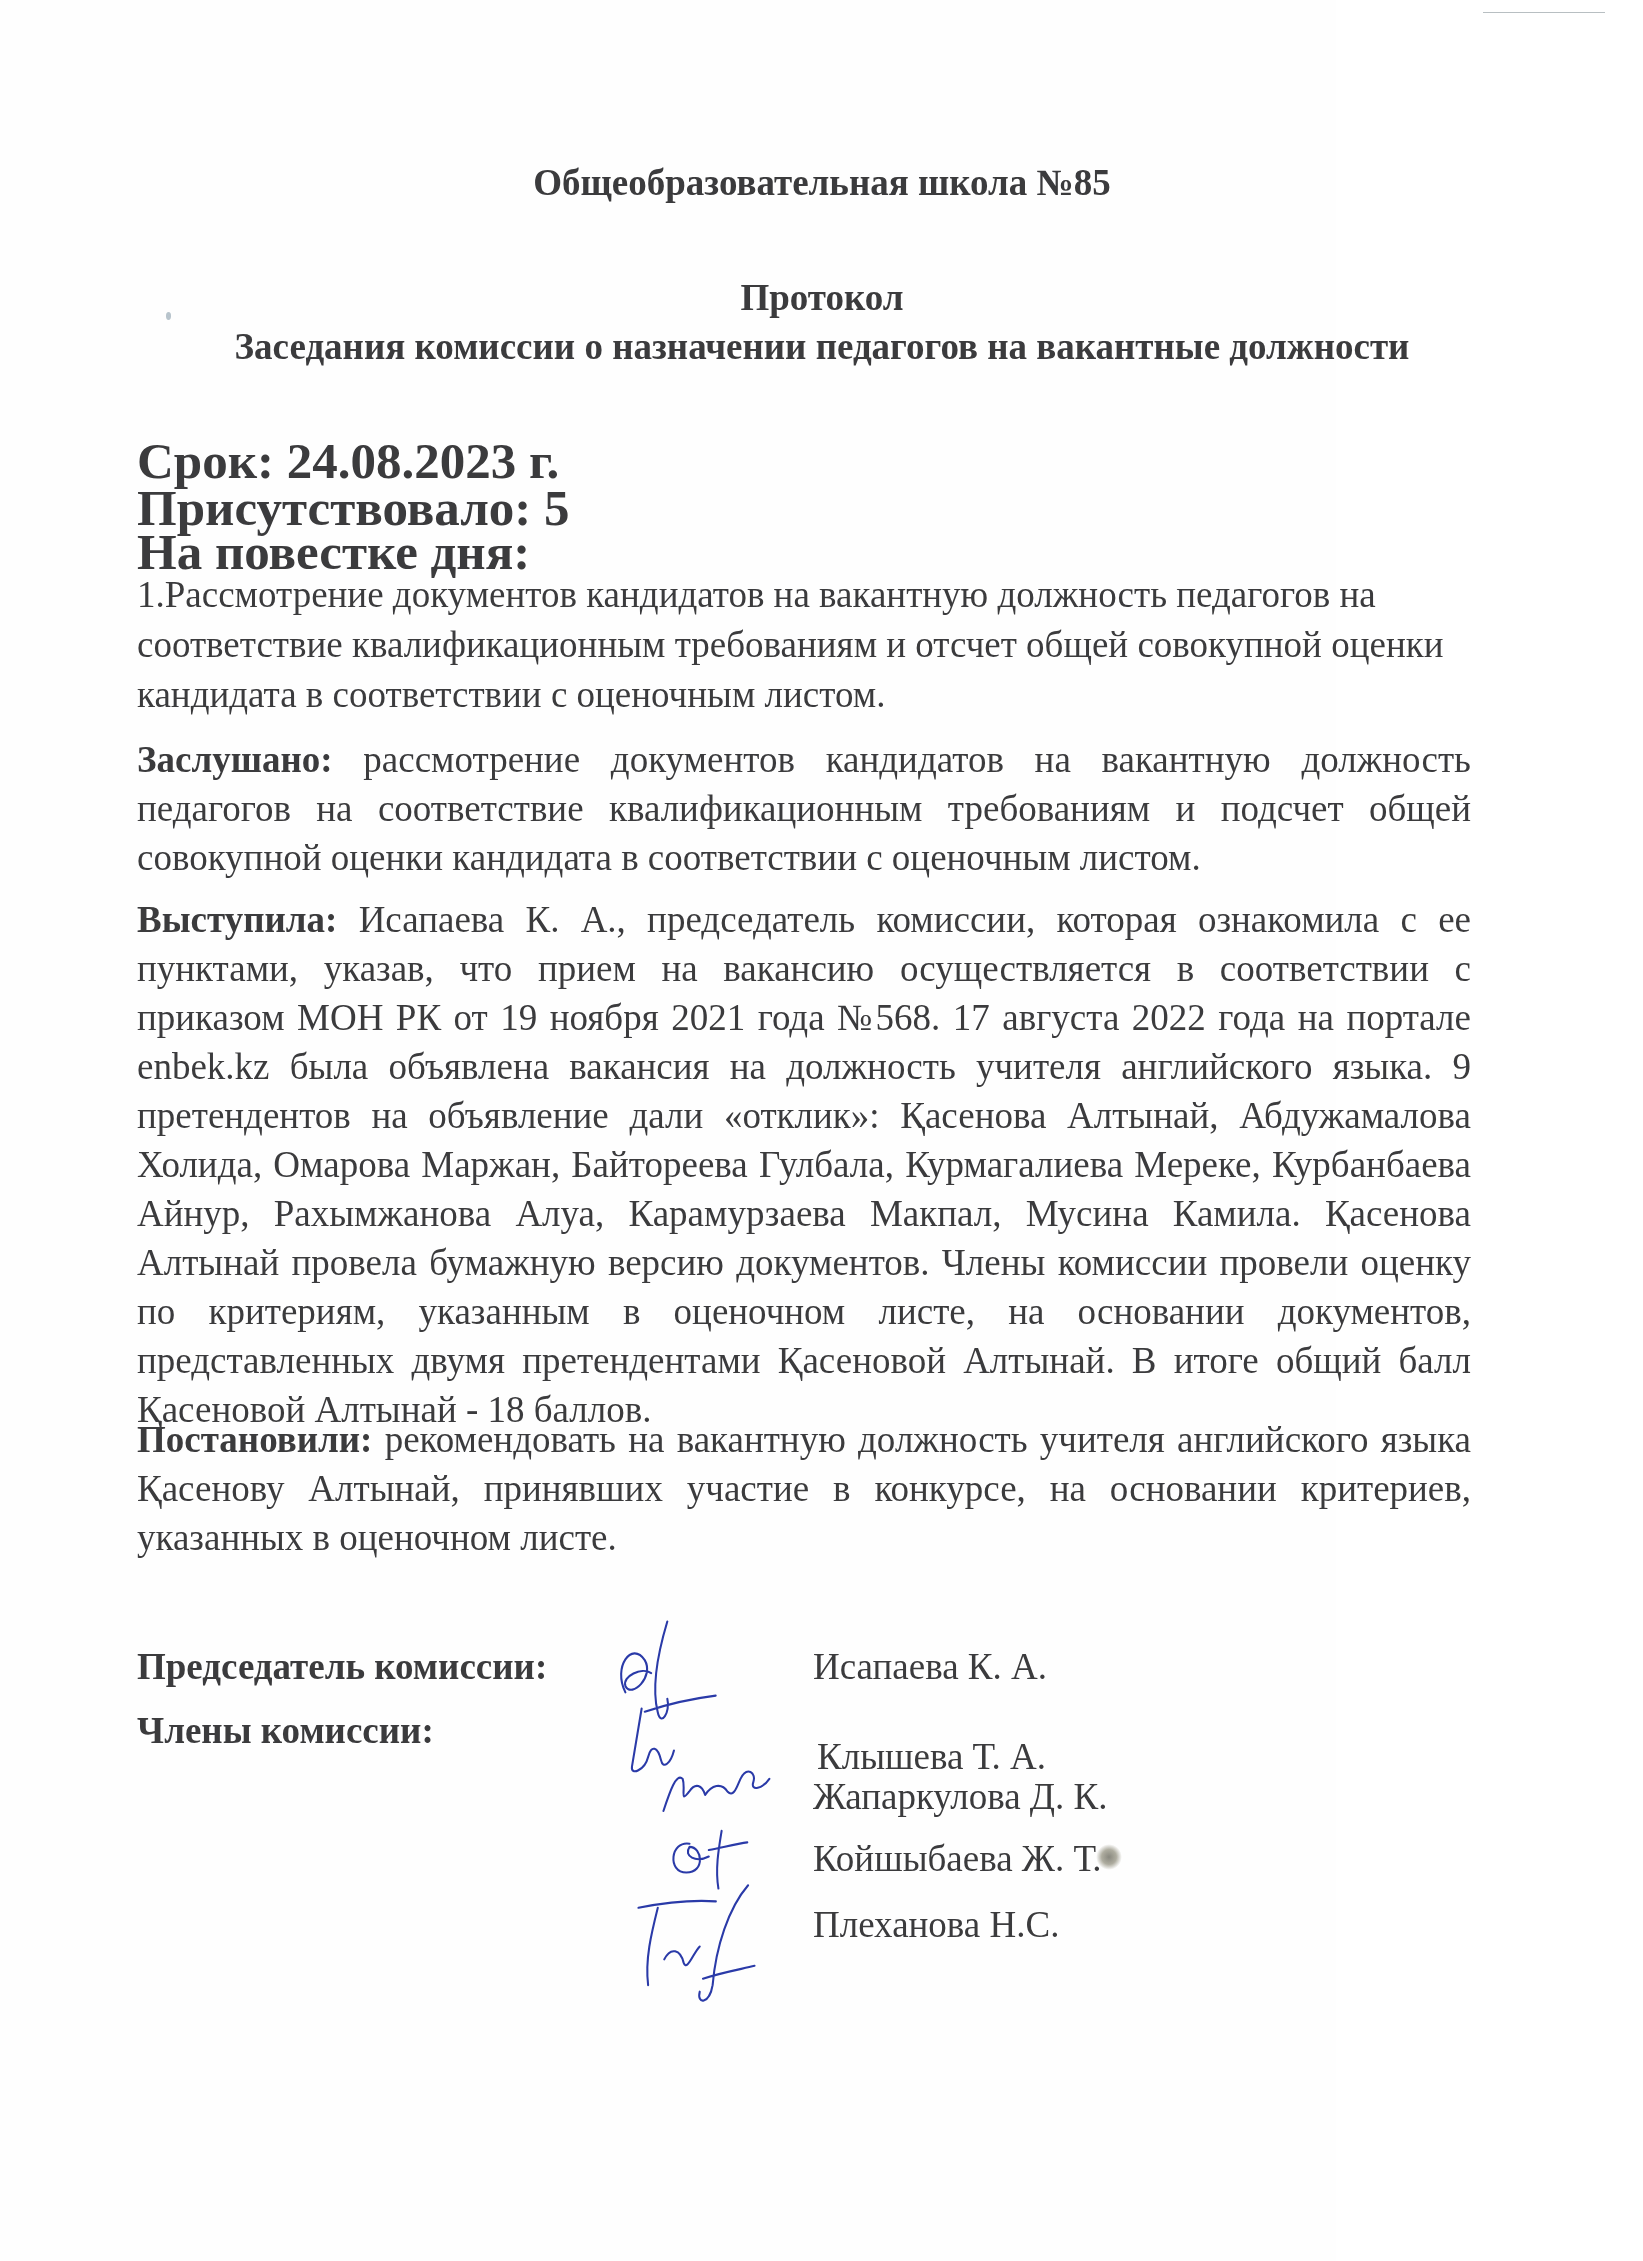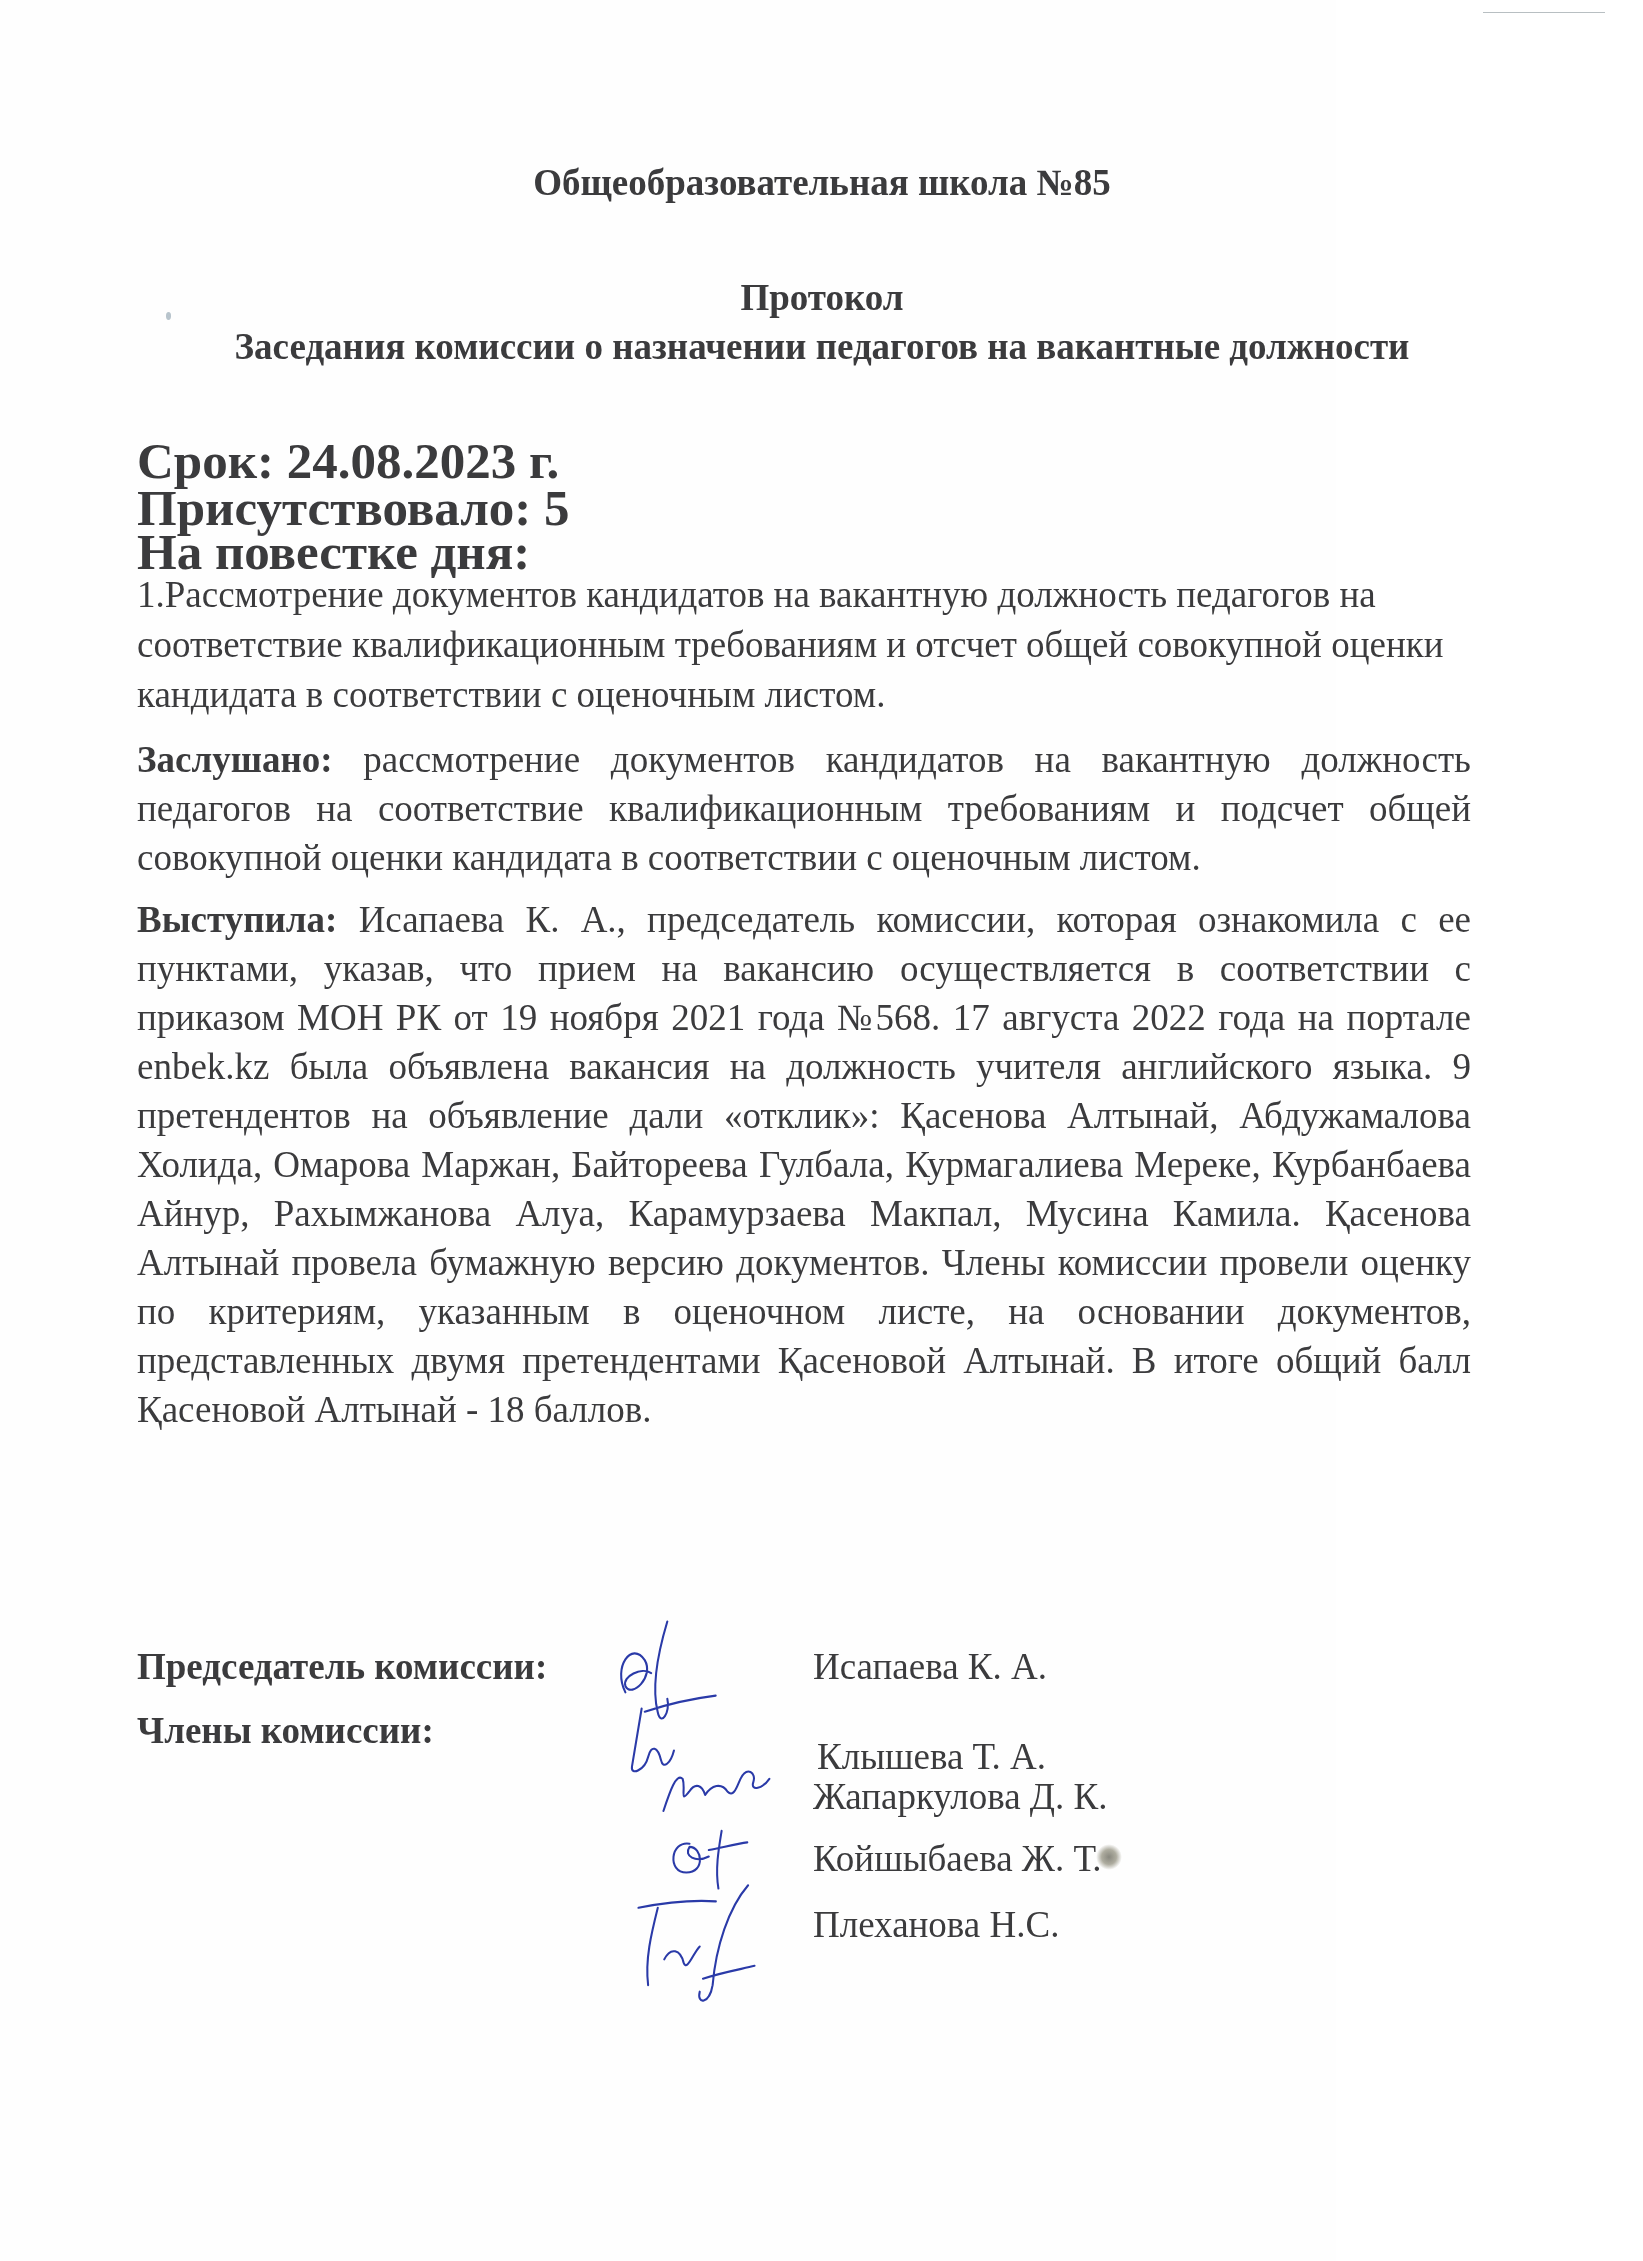--- a/index.html
+++ b/index.html
@@ -53,20 +53,23 @@
   <div class="body-block agenda-item">1.Рассмотрение документов кандидатов на вакантную должность педагогов на соответствие квалификационным требованиям и отсчет общей совокупной оценки кандидата в соответствии с оценочным листом.</div>
 
   <div class="body-block justify heard">
     <span class="b">Заслушано:</span><span> рассмотрение документов кандидатов на вакантную должность педагогов на соответствие квалификационным требованиям и подсчет общей совокупной оценки кандидата в соответствии с оценочным листом.</span>
   </div>
 
   <div class="body-block justify spoke">
     <span class="b">Выступила:</span><span> Исапаева К. А., председатель комиссии, которая ознакомила с ее пунктами, указав, что прием на вакансию осуществляется в соответствии с приказом МОН РК от 19 ноября 2021 года №568. 17 августа 2022 года на портале enbek.kz  была объявлена вакансия на должность учителя английского языка.  9 претендентов на объявление дали «отклик»: Қасенова Алтынай, Абдужамалова Холида, Омарова Маржан, Байтореева Гулбала, Курмагалиева Мереке, Курбанбаева Айнур, Рахымжанова Алуа, Карамурзаева Макпал, Мусина Камила. Қасенова Алтынай провела бумажную версию документов. Члены комиссии провели оценку по критериям, указанным в оценочном листе, на основании документов, представленных двумя претендентами Қасеновой Алтынай. В итоге общий балл Қасеновой Алтынай - 18 баллов.</span>
   </div>
 
+  <div class="body-block justify decided">
+    <span class="b">Постановили:</span><span> рекомендовать на вакантную должность учителя английского языка Қасенову Алтынай, принявших участие в конкурсе, на основании критериев, указанных в оценочном листе.</span>
+  </div>
 
   <div class="sign-row sign-label" style="top:1644px;">Председатель комиссии:</div>
   <div class="sign-row sign-label" style="top:1708px;">Члены комиссии:</div>
 
   <div class="sign-row sign-name" style="left:813px;top:1644px;">Исапаева К. А.</div>
   <div class="sign-row sign-name" style="left:817px;top:1708px;margin-top:26px;">Клышева Т. А.</div>
   <div class="sign-row sign-name" style="left:813px;top:1774px;">Жапаркулова Д. К.</div>
   <div class="sign-row sign-name" style="left:813px;top:1836px;">Койшыбаева Ж. Т.</div>
   <div class="sign-row sign-name" style="left:813px;top:1902px;">Плеханова Н.С.</div>
 

